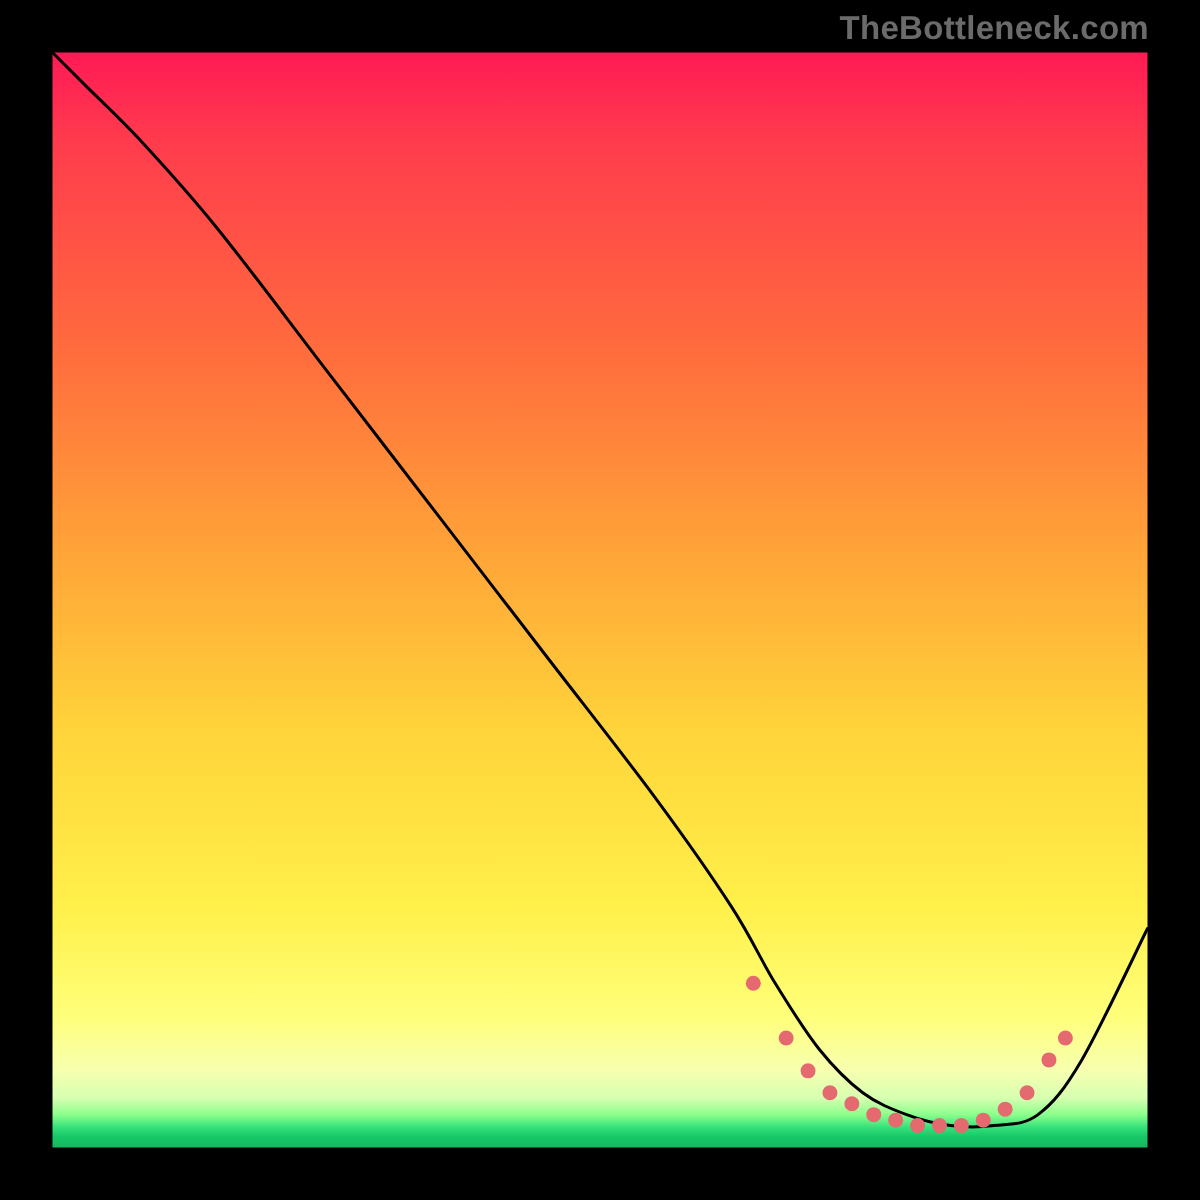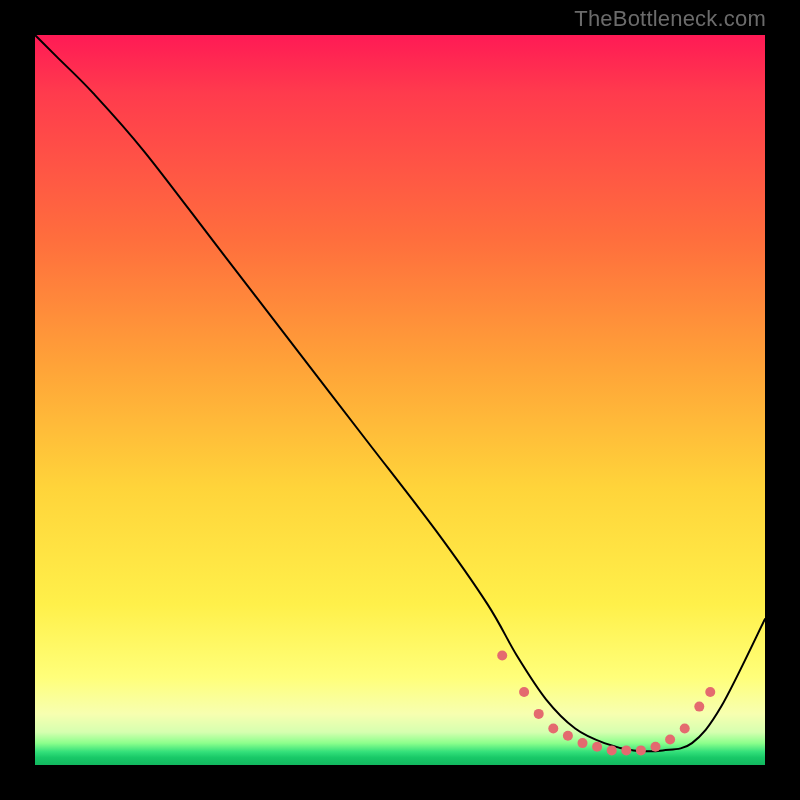--- a/index.html
+++ b/index.html
@@ -11,20 +11,21 @@
     background: #000;
     font-family: Arial, Helvetica, sans-serif;
   }
   .frame {
     position: absolute;
     top: 0;
     left: 0;
     width: 800px;
     height: 800px;
     background: #000;
+    font-weight: bold;
   }
   .plot {
     position: absolute;
     top: 35px;
     left: 35px;
     width: 730px;
     height: 730px;
     
     background: linear-gradient(to bottom,
       #ff1a55 0%,

